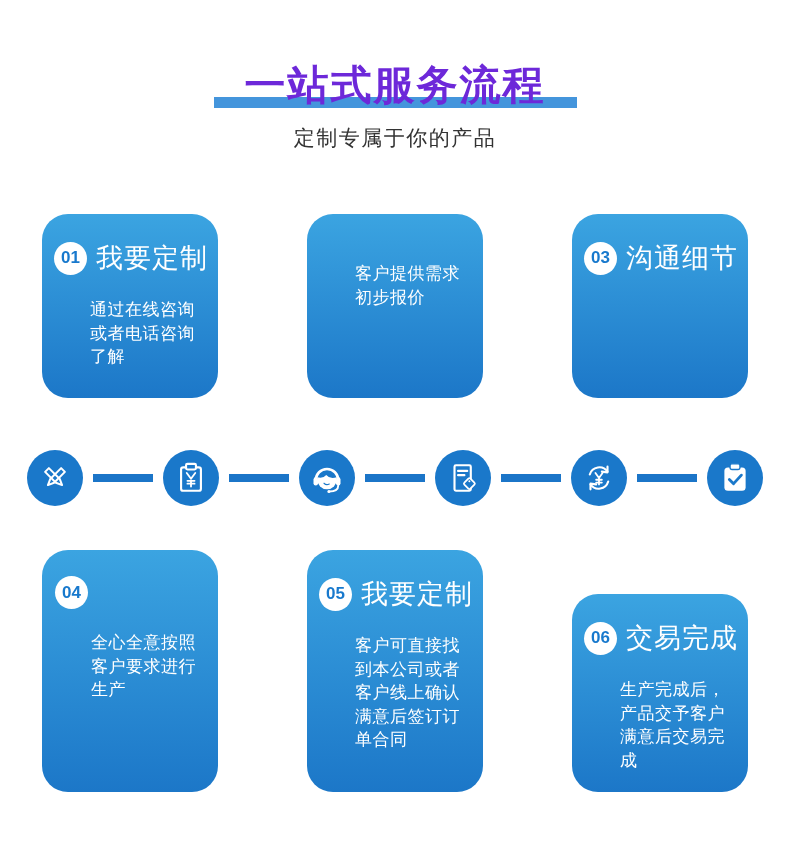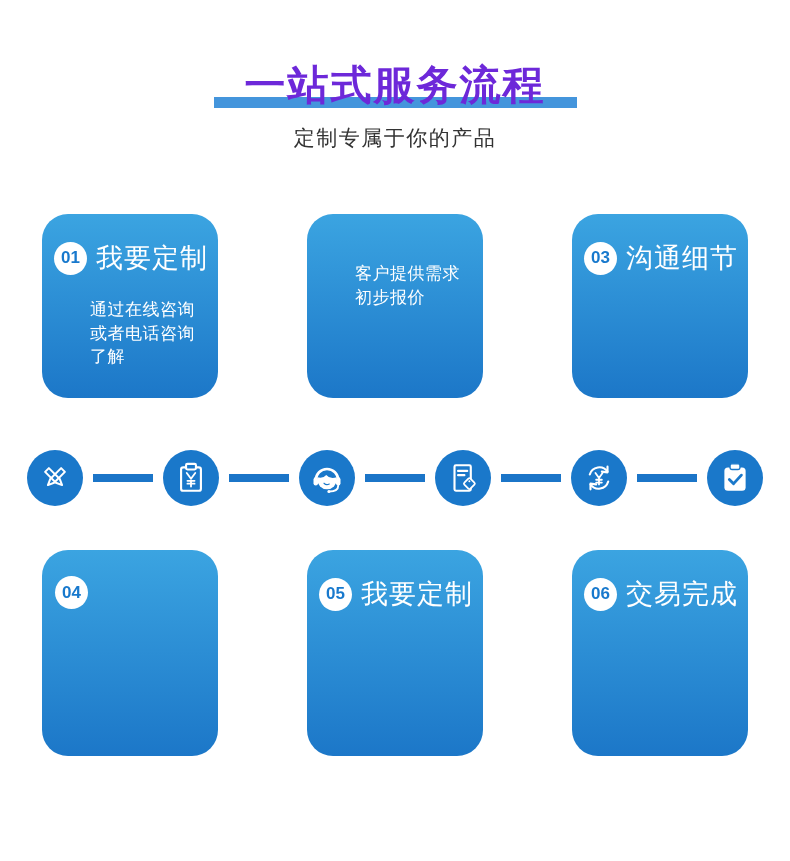--- a/index.html
+++ b/index.html
@@ -37,21 +37,21 @@
   .card {
     width:176px;
     border-radius:26px;
     background:linear-gradient(180deg,#3ba4e1 0%,#1c77c8 100%);
     color:#ffffff;
     padding:26px 8px 18px 12px;
   }
   .card.h-184 { height:184px; }
   .card.h-190 { min-height:190px;padding-left:13px; }
   .card.h-206 { min-height:206px; }
-  .card.h-198 { min-height:198px; }
+  .card.h-198 { min-height:198px;margin-top:44px; }
   .card-head { display:flex; align-items:center; }
   .badge {
     flex:0 0 auto;
     width:33px; height:33px; border-radius:50%;
     background:#ffffff; color:#1879cd;
     font-size:17px; font-weight:bold;
     display:flex; align-items:center; justify-content:center;
   }
   .card-title {
     margin-left:9px;
@@ -184,26 +184,29 @@
       <path d="M16 26 l6 6 l11 -12" fill="none" stroke="#1a78ca" stroke-width="4" stroke-linecap="round" stroke-linejoin="round"></path>
     </svg>
   </span>
 </div>
 
 <div class="cards-row row-2">
   <div class="card h-190">
     <div class="card-head">
       <div class="badge">04</div>
     </div>
+    <div class="card-desc">全心全意按照客户要求进行生产</div>
   </div>
   <div class="card h-206">
     <div class="card-head">
       <div class="badge">05</div>
       <div class="card-title">我要定制</div>
     </div>
+    <div class="card-desc">客户可直接找到本公司或者客户线上确认满意后签订订单合同</div>
   </div>
   <div class="card h-198">
     <div class="card-head">
       <div class="badge">06</div>
       <div class="card-title">交易完成</div>
     </div>
+    <div class="card-desc">生产完成后，产品交予客户满意后交易完成</div>
   </div>
 </div>
 
 </body></html>

